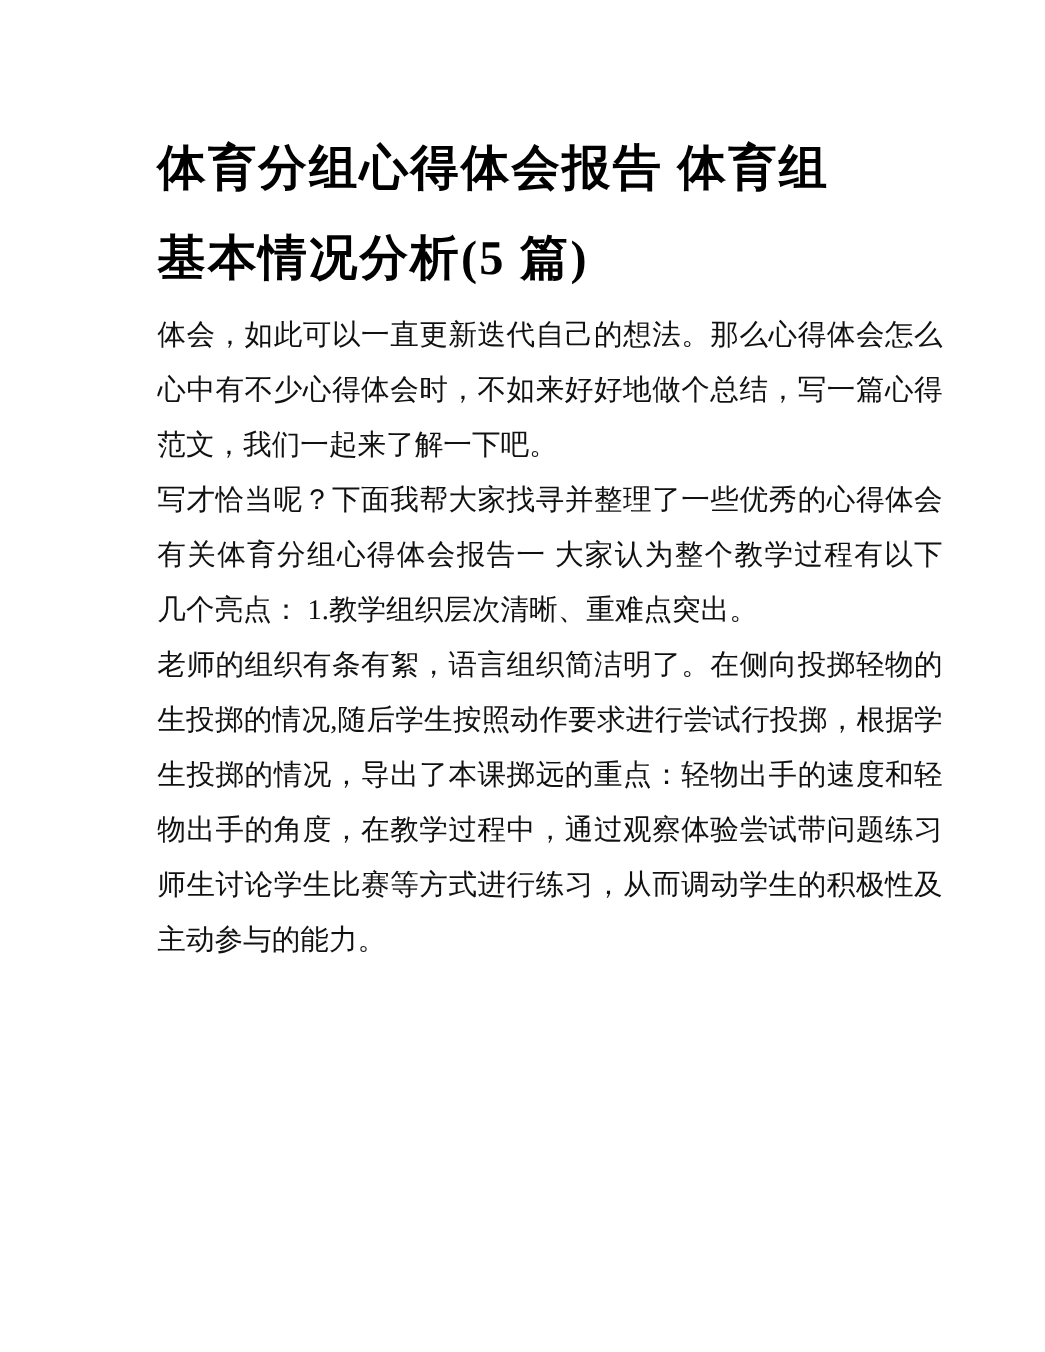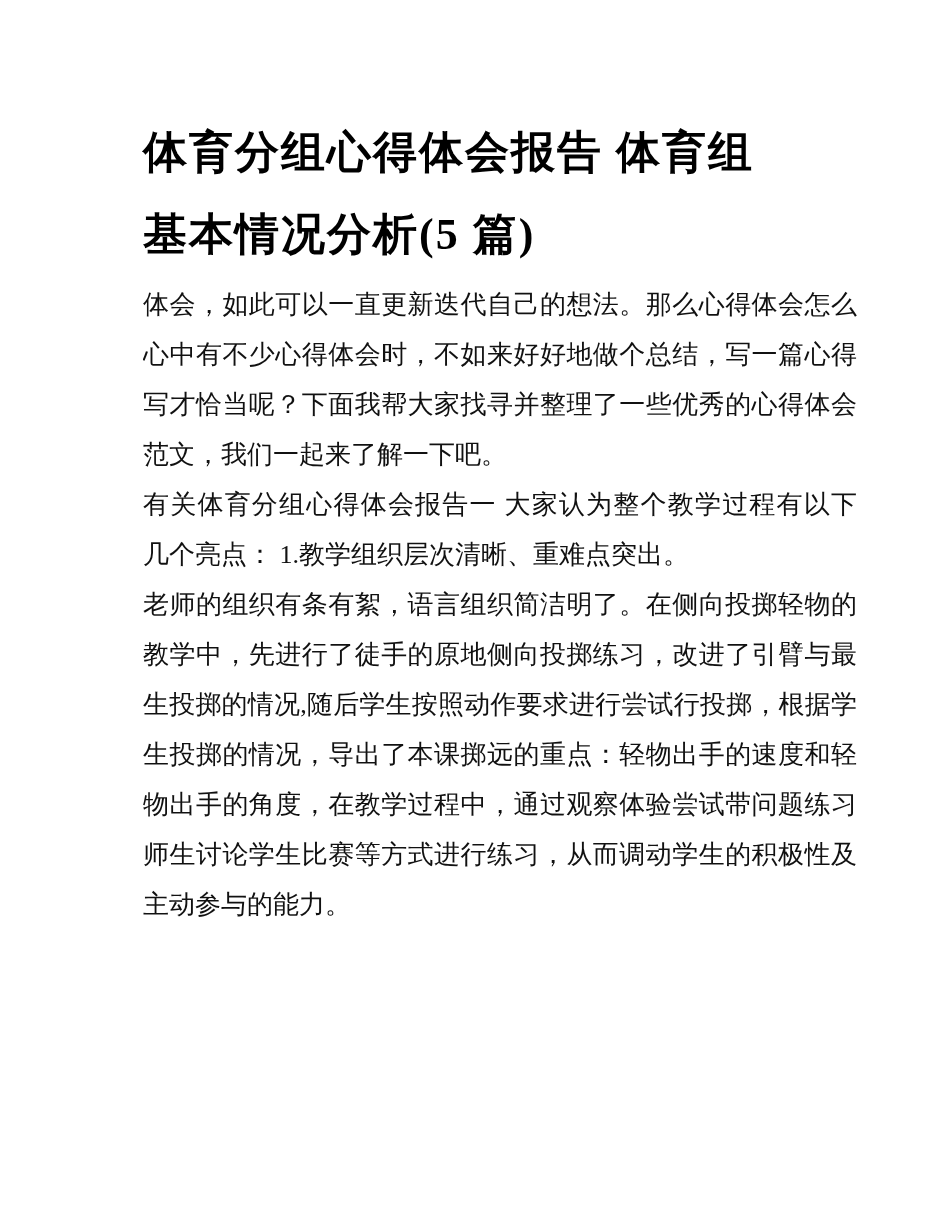--- a/index.html
+++ b/index.html
@@ -54,30 +54,29 @@
 
 <div class="page">
   <div class="doc-title">
     <div class="title-line">体育分组心得体会报告 体育组</div>
     <div class="title-line">基本情况分析(5 篇)</div>
   </div>
   <div class="doc-body" id="doc-body">
       <div class="paragraph">
         <div class="text-line full">体会，如此可以一直更新迭代自己的想法。那么心得体会怎么</div>
         <div class="text-line full">心中有不少心得体会时，不如来好好地做个总结，写一篇心得</div>
+        <div class="text-line">范文，我们一起来了解一下吧。</div>
         <div class="text-line full">写才恰当呢？下面我帮大家找寻并整理了一些优秀的心得体会</div>
-        <div class="text-line">范文，我们一起来了解一下吧。</div>
       </div>
       <div class="paragraph">
         <div class="text-line full">有关体育分组心得体会报告一 大家认为整个教学过程有以下</div>
         <div class="text-line">几个亮点： 1.教学组织层次清晰、重难点突出。</div>
       </div>
       <div class="paragraph">
         <div class="text-line full">老师的组织有条有絮，语言组织简洁明了。在侧向投掷轻物的</div>
-        <div class="text-line full">教学中，先进行了徒手的原地侧向投掷练习，改进了引臂与最</div>
         <div class="text-line full">生投掷的情况,随后学生按照动作要求进行尝试行投掷，根据学</div>
         <div class="text-line full">生投掷的情况，导出了本课掷远的重点：轻物出手的速度和轻</div>
         <div class="text-line full">物出手的角度，在教学过程中，通过观察体验尝试带问题练习</div>
         <div class="text-line full">师生讨论学生比赛等方式进行练习，从而调动学生的积极性及</div>
         <div class="text-line">主动参与的能力。</div>
       </div>
     </div>
 </div>
 
 </body></html>

